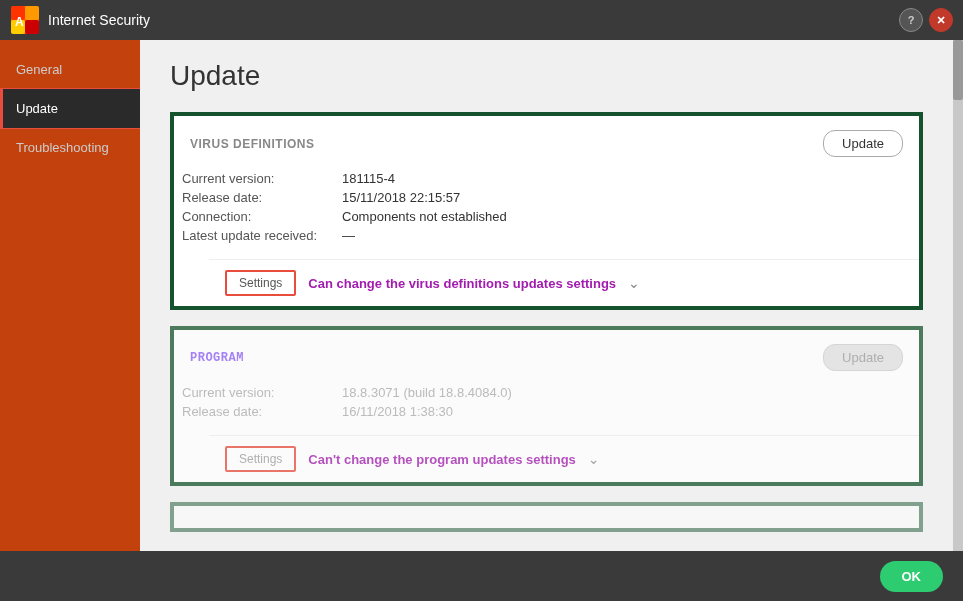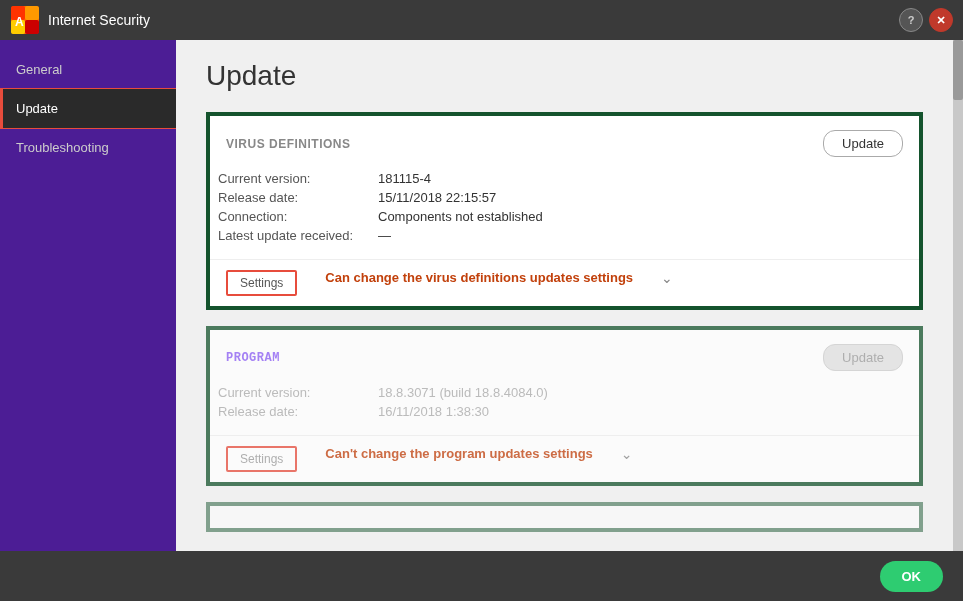--- a/index.html
+++ b/index.html
@@ -66,22 +66,22 @@
 
     
     .main-layout {
       display: flex;
       flex: 1;
       overflow: hidden;
     }
 
     
     .sidebar {
-      width: 176px;
-      background: #4c1d95;
+      width: 140px;
+      background: #c2410c;
       flex-shrink: 0;
       padding-top: 10px;
     }
     .sidebar-item {
       padding: 12px 16px;
       color: #ccc;
       cursor: pointer;
       font-size: 13px;
     }
     .sidebar-item.active {
@@ -143,40 +143,41 @@
       width: 160px;
       color: #555;
       flex-shrink: 0;
     }
     .info-value {
       color: #333;
     }
     .card-footer {
       padding: 10px 16px;
       display: flex;
-      align-items: flex-start;
-      gap: 28px;
+      align-items: center;
+      gap: 12px;
       border-top: 1px solid #eee;
+      margin-left: 35px;
     }
     .settings-btn {
       padding: 4px 12px;
       border: 2px solid #e74c3c;
       background: transparent;
       color: #555;
       font-size: 12px;
       cursor: pointer;
       border-radius: 2px;
     }
     .settings-btn.disabled {
       border-color: #e74c3c;
       color: #999;
       background: transparent;
     }
     .annotation-text {
-      color: #c2410c;
+      color: #a21caf;
       font-weight: bold;
       font-size: 13px;
     }
     .update-btn {
       padding: 5px 18px;
       background: #fff;
       border: 1px solid #aaa;
       border-radius: 12px;
       font-size: 13px;
       cursor: pointer;

